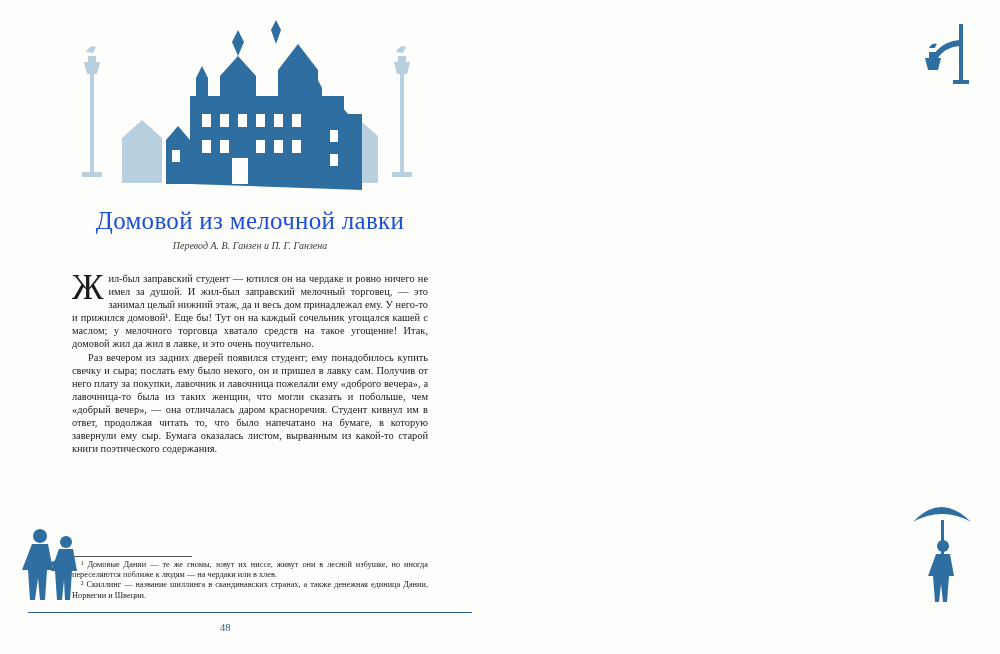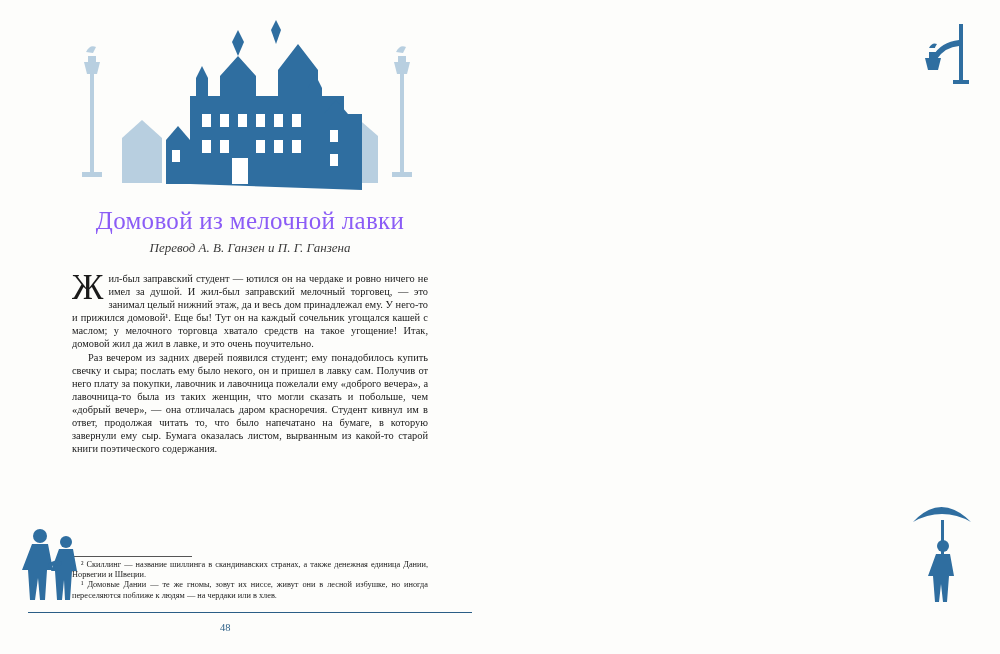--- a/index.html
+++ b/index.html
@@ -59,33 +59,33 @@
   }
   .folio-left { left: 220px; }
 
   
   .title {
     position: absolute;
     left: 0;
     top: 207px;
     width: 500px;
     text-align: center;
-    color: #8b5cf6;
+    color: #1d4ed8;
     font-size: 25px;
     font-family: "Liberation Serif", serif;
     letter-spacing: 0.3px;
   }
   .subtitle {
     position: absolute;
     left: 0;
     top: 240px;
     width: 500px;
     text-align: center;
     color: #3a3a3a;
-    font-size: 13px;
+    font-size: 10px;
     font-style: italic;
   }
   .col-left {
     position: absolute;
     left: 72px;
     top: 272px;
     width: 356px;
     font-size: 10.4px;
     line-height: 13.1px;
     text-align: justify;
@@ -219,22 +219,22 @@
     <div class="title">Домовой из мелочной лавки</div>
     <div class="subtitle">Перевод А. В. Ганзен и П. Г. Ганзена</div>
 
     <div class="col-left">
       <p class="dropcap-para"><span class="dropcap">Ж</span><span>ил-был заправский студент — ютился он на чердаке и ровно ничего не имел за душой. И жил-был заправский мелочный торговец, — это занимал целый нижний этаж, да и весь дом принадлежал ему. У него-то и прижился домовой¹. Еще бы! Тут он на каждый сочельник угощался кашей с маслом; у мелочного торговца хватало средств на такое угощение! Итак, домовой жил да жил в лавке, и это очень поучительно.</span></p>
       <p>Раз вечером из задних дверей появился студент; ему понадобилось купить свечку и сыра; послать ему было некого, он и пришел в лавку сам. Получив от него плату за покупки, лавочник и лавочница пожелали ему «доброго вечера», а лавочница-то была из таких женщин, что могли сказать и побольше, чем «добрый вечер», — она отличалась даром красноречия. Студент кивнул им в ответ, продолжая читать то, что было напечатано на бумаге, в которую завернули ему сыр. Бумага оказалась листом, вырванным из какой-то старой книги поэтического содержания.</p>
     </div>
 
     <div class="footnote-rule"></div>
     <div class="footnotes">
+      <p>¹ Домовые Дании — те же гномы, зовут их ниссе, живут они в лесной избушке, но иногда переселяются поближе к людям — на чердаки или в хлев.</p>
       <p>² Скиллинг — название шиллинга в скандинавских странах, а также денежная единица Дании, Норвегии и Швеции.</p>
-      <p>¹ Домовые Дании — те же гномы, зовут их ниссе, живут они в лесной избушке, но иногда переселяются поближе к людям — на чердаки или в хлев.</p>
     </div>
 
     <div class="kids-fig">
       <svg viewBox="0 0 72 88" width="72" height="88" xmlns="http://www.w3.org/2000/svg">
         <g fill="#2f6ea0">
           <circle cx="22" cy="16" r="7"></circle>
           <path d="M14 24 h16 l5 26 h-6 l-2 30 h-5 l-2 -22 l-3 22 h-5 l-2 -30 h-6 z"></path>
           <circle cx="48" cy="22" r="6"></circle>
           <path d="M41 29 h14 l4 22 h-5 l-2 29 h-5 l-1 -20 l-2 20 h-5 l-2 -29 h-4 z"></path>
           <path d="M30 44 q8 -6 14 -2 l-1 4 q-6 -3 -12 2 z"></path>

